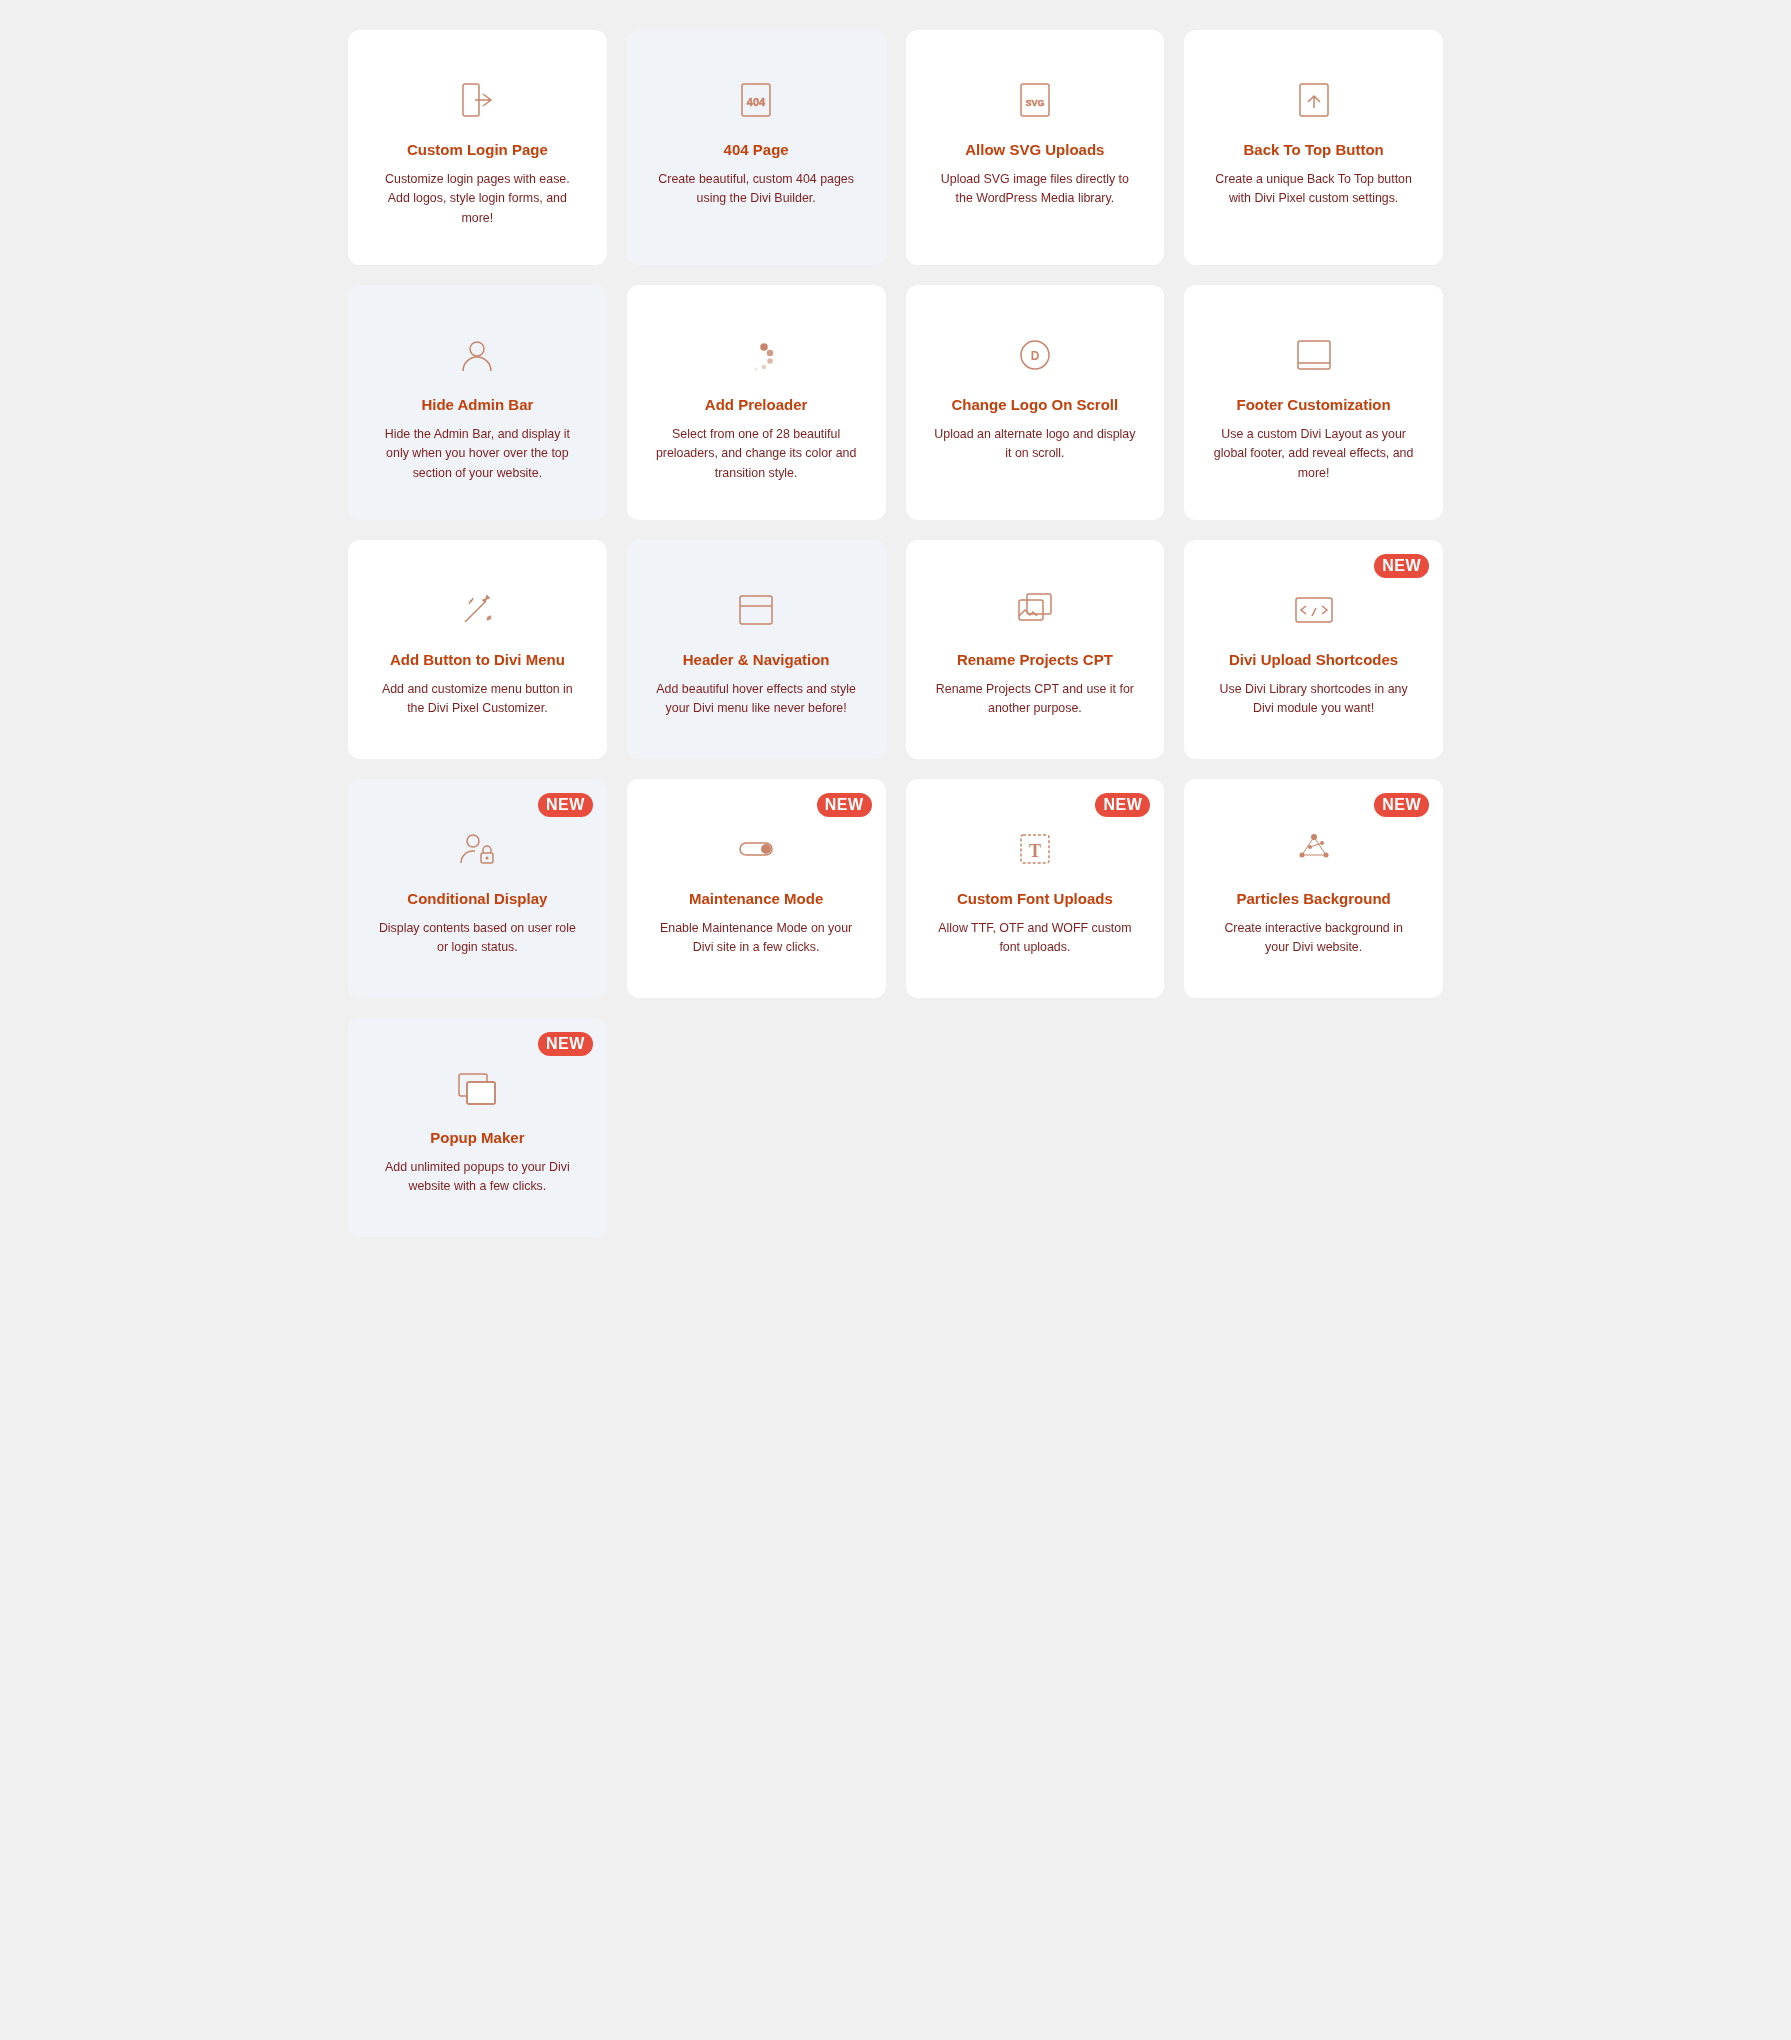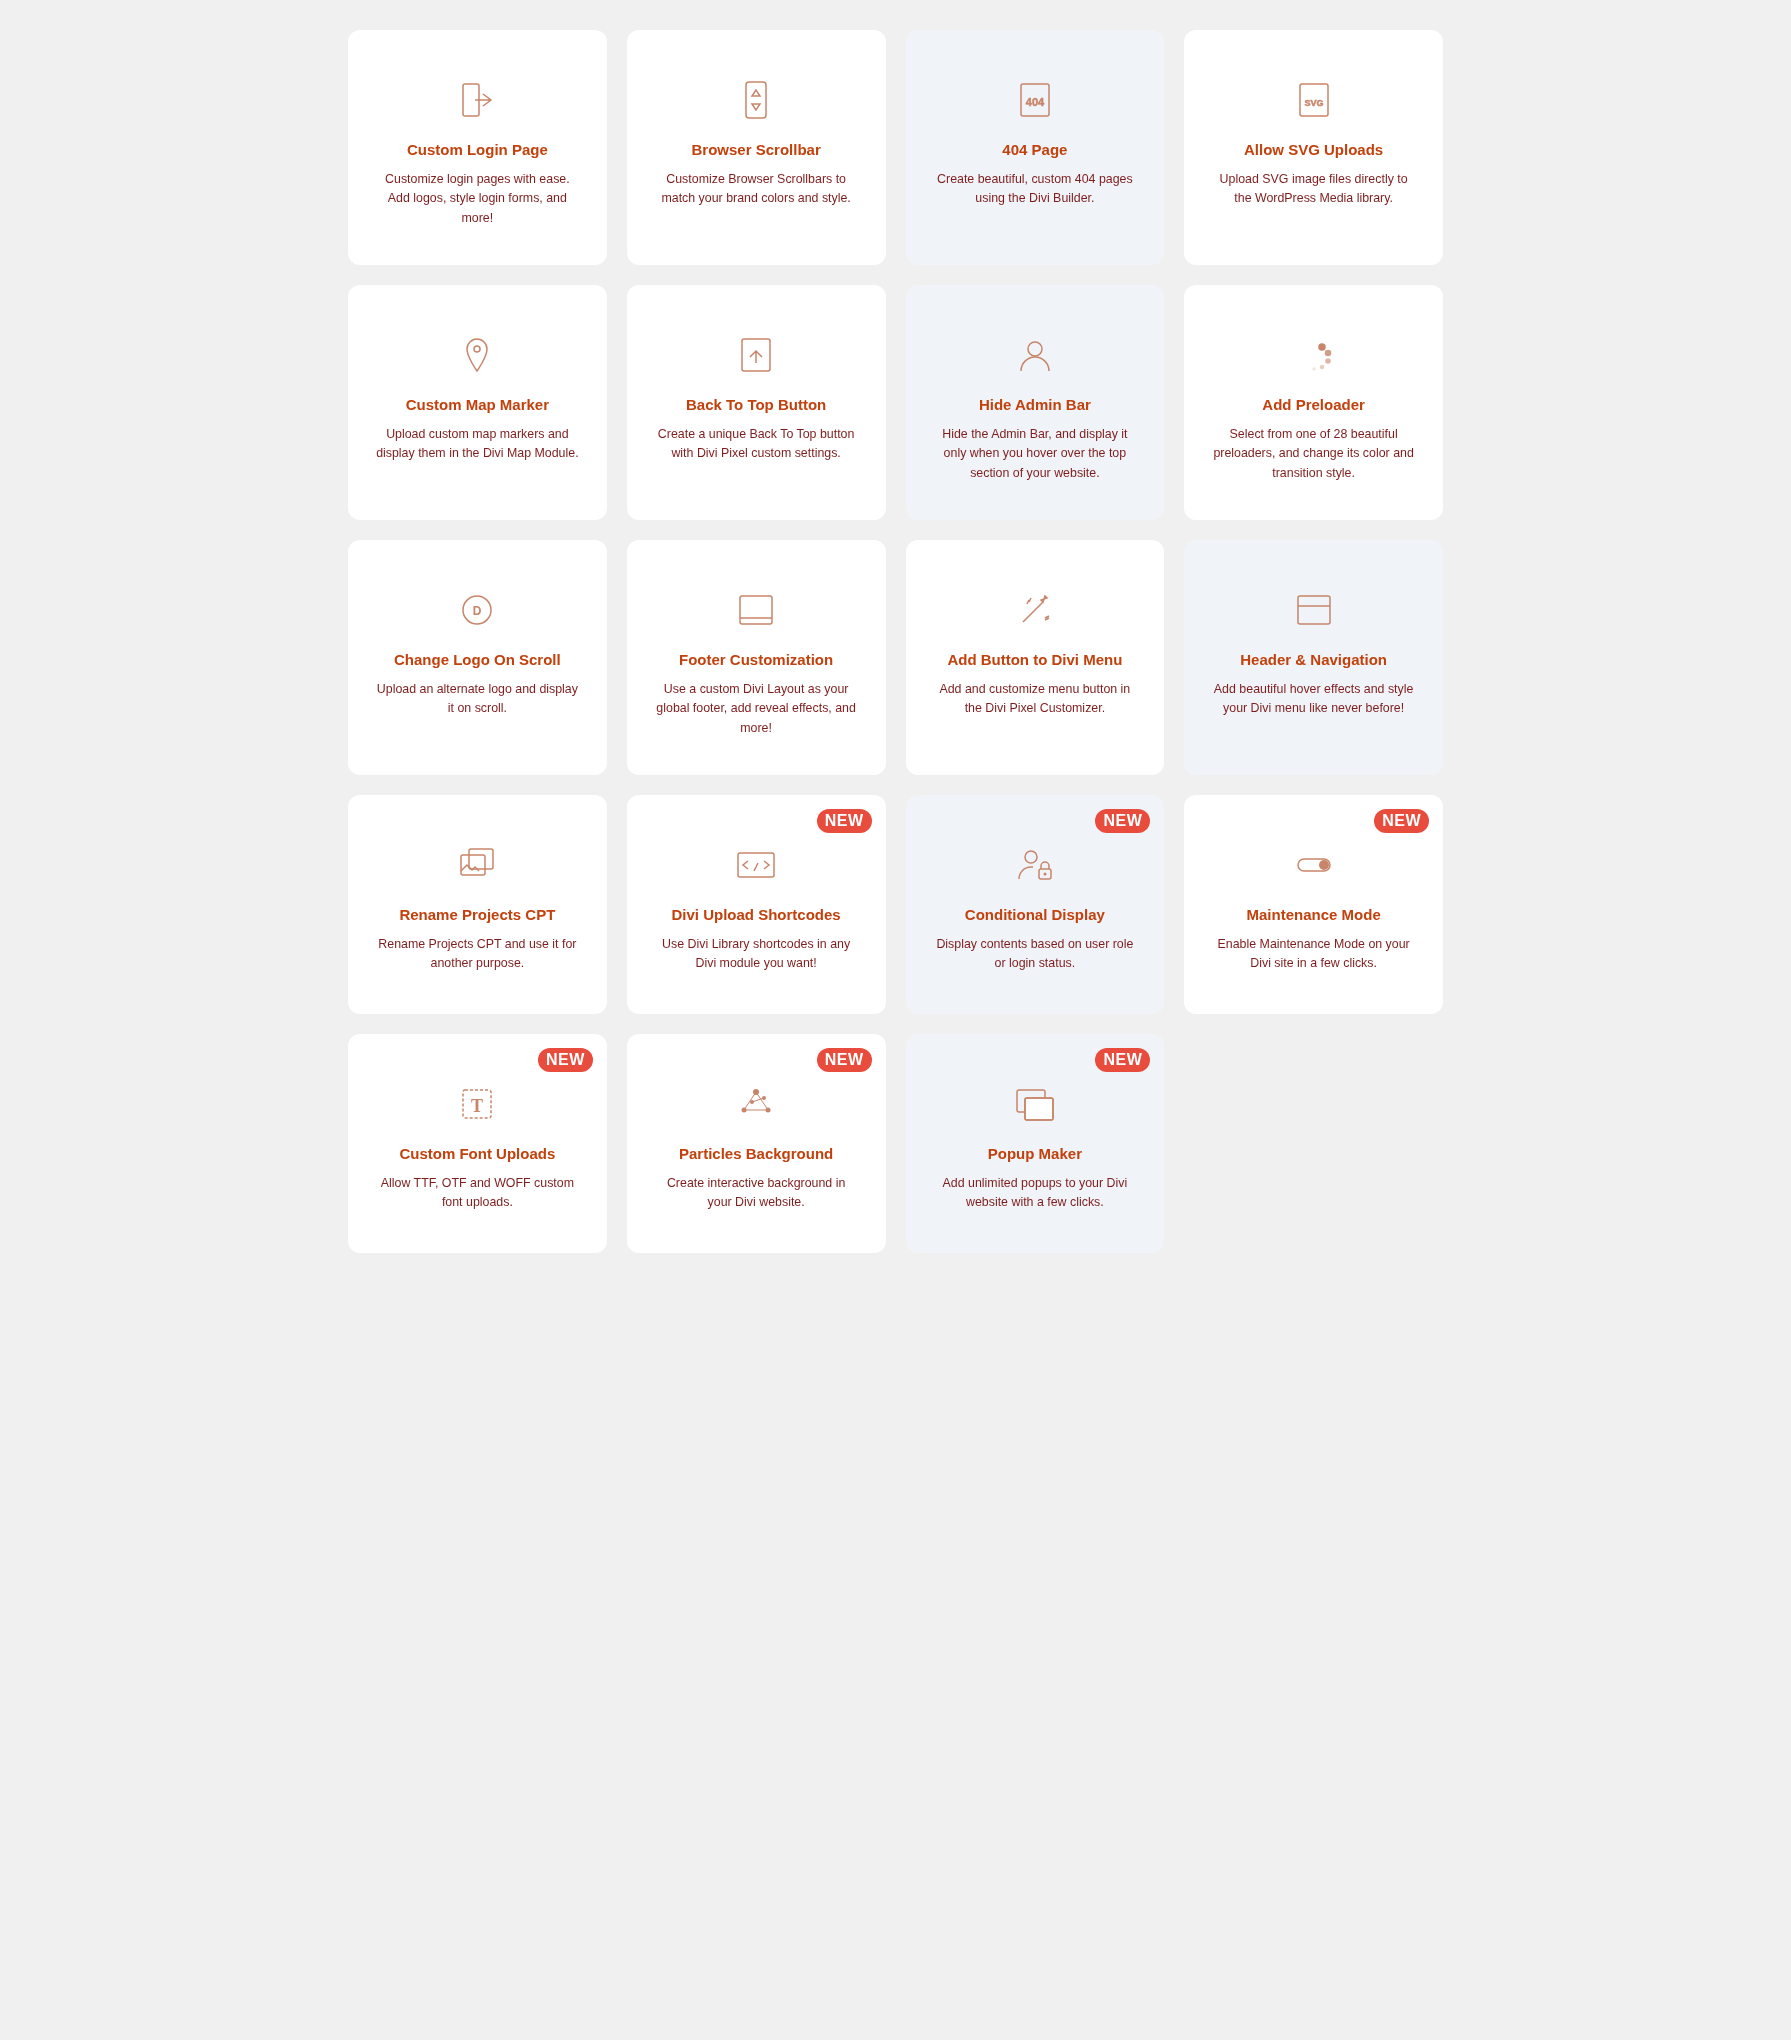--- a/index.html
+++ b/index.html
@@ -78,31 +78,20 @@
 
     <div class="card-icon">
       <svg viewBox="0 0 44 44" stroke="#c8856a" stroke-width="1.5" fill="none">
       <rect x="8" y="6" width="16" height="32" rx="2"></rect>
       <path d="M28 16l8 6-8 6M36 22H20"></path>
     </svg>
     </div>
     <div class="card-title">Custom Login Page</div>
     <div class="card-desc">Customize login pages with ease. Add logos, style login forms, and more!</div>
   </div>
-    <div class="card">
-
-    <div class="card-icon">
-      <svg viewBox="0 0 44 44" stroke="#c8856a" stroke-width="1.5" fill="none">
-      <rect x="12" y="4" width="20" height="36" rx="3"></rect>
-      <path d="M22 12l-4 6h8l-4-6zM22 32l-4-6h8l-4 6z"></path>
-    </svg>
-    </div>
-    <div class="card-title">Browser Scrollbar</div>
-    <div class="card-desc">Customize Browser Scrollbars to match your brand colors and style.</div>
-  </div>
     <div class="card card-highlight">
 
     <div class="card-icon">
       <svg viewBox="0 0 44 44" stroke="#c8856a" stroke-width="1.5" fill="none">
       <rect x="8" y="6" width="28" height="32" rx="2"></rect>
       <text x="22" y="28" text-anchor="middle" font-size="11" stroke="#c8856a" stroke-width="0.5" fill="#c8856a" font-family="Arial" font-weight="bold">404</text>
     </svg>
     </div>
     <div class="card-title">404 Page</div>
     <div class="card-desc">Create beautiful, custom 404 pages using the Divi Builder.</div>
@@ -110,31 +99,20 @@
     <div class="card">
 
     <div class="card-icon">
       <svg viewBox="0 0 44 44" stroke="#c8856a" stroke-width="1.5" fill="none">
       <rect x="8" y="6" width="28" height="32" rx="2"></rect>
       <text x="22" y="28" text-anchor="middle" font-size="9" stroke="#c8856a" stroke-width="0.5" fill="#c8856a" font-family="Arial" font-weight="bold">SVG</text>
     </svg>
     </div>
     <div class="card-title">Allow SVG Uploads</div>
     <div class="card-desc">Upload SVG image files directly to the WordPress Media library.</div>
-  </div>
-    <div class="card">
-
-    <div class="card-icon">
-      <svg viewBox="0 0 44 44" stroke="#c8856a" stroke-width="1.5" fill="none">
-      <path d="M22 6C16.477 6 12 10.477 12 16c0 8 10 22 10 22s10-14 10-22c0-5.523-4.477-10-10-10z"></path>
-      <circle cx="22" cy="16" r="3"></circle>
-    </svg>
-    </div>
-    <div class="card-title">Custom Map Marker</div>
-    <div class="card-desc">Upload custom map markers and display them in the Divi Map Module.</div>
   </div>
     <div class="card">
 
     <div class="card-icon">
       <svg viewBox="0 0 44 44" stroke="#c8856a" stroke-width="1.5" fill="none">
       <rect x="8" y="6" width="28" height="32" rx="2"></rect>
       <path d="M22 30V18M16 24l6-6 6 6"></path>
     </svg>
     </div>
     <div class="card-title">Back To Top Button</div>

